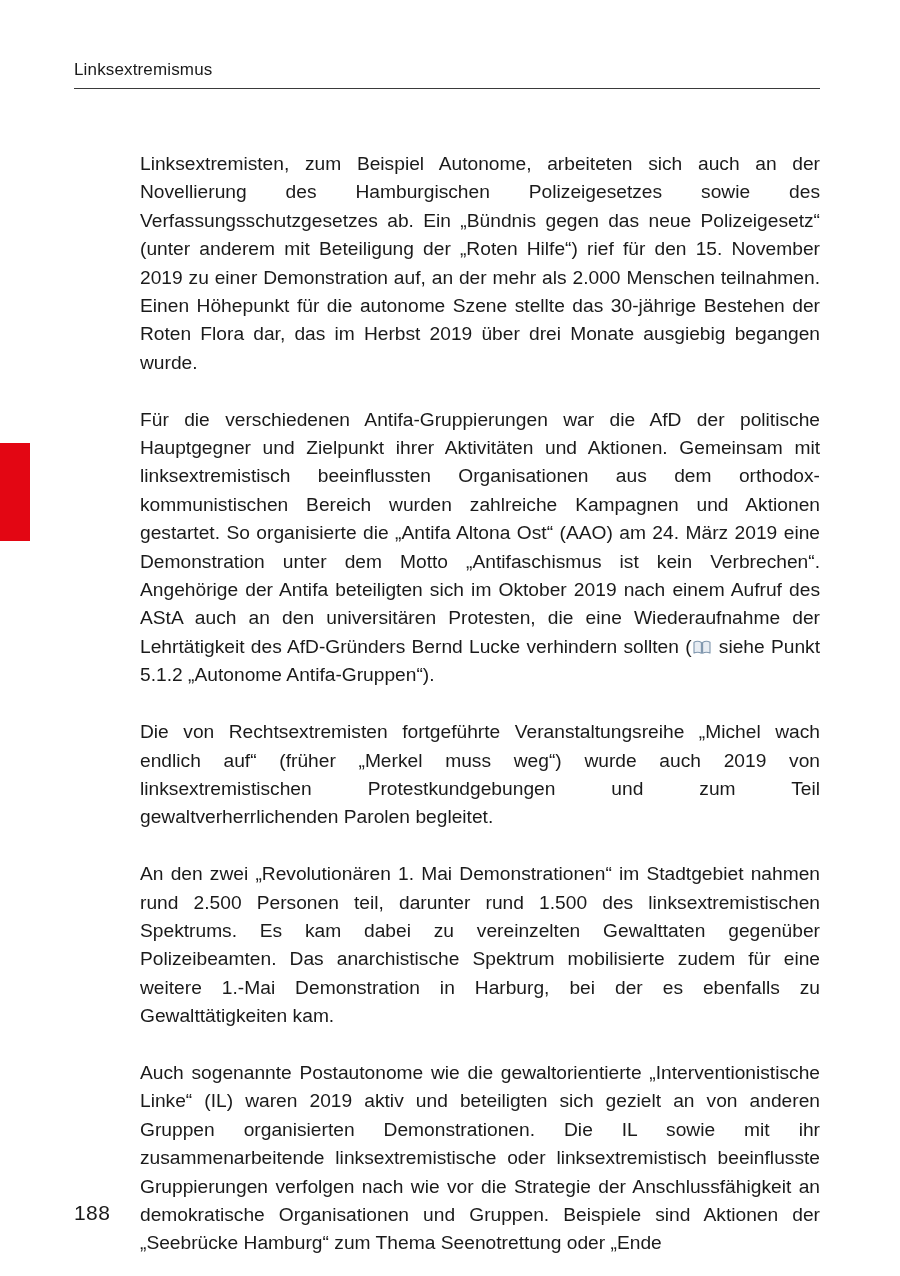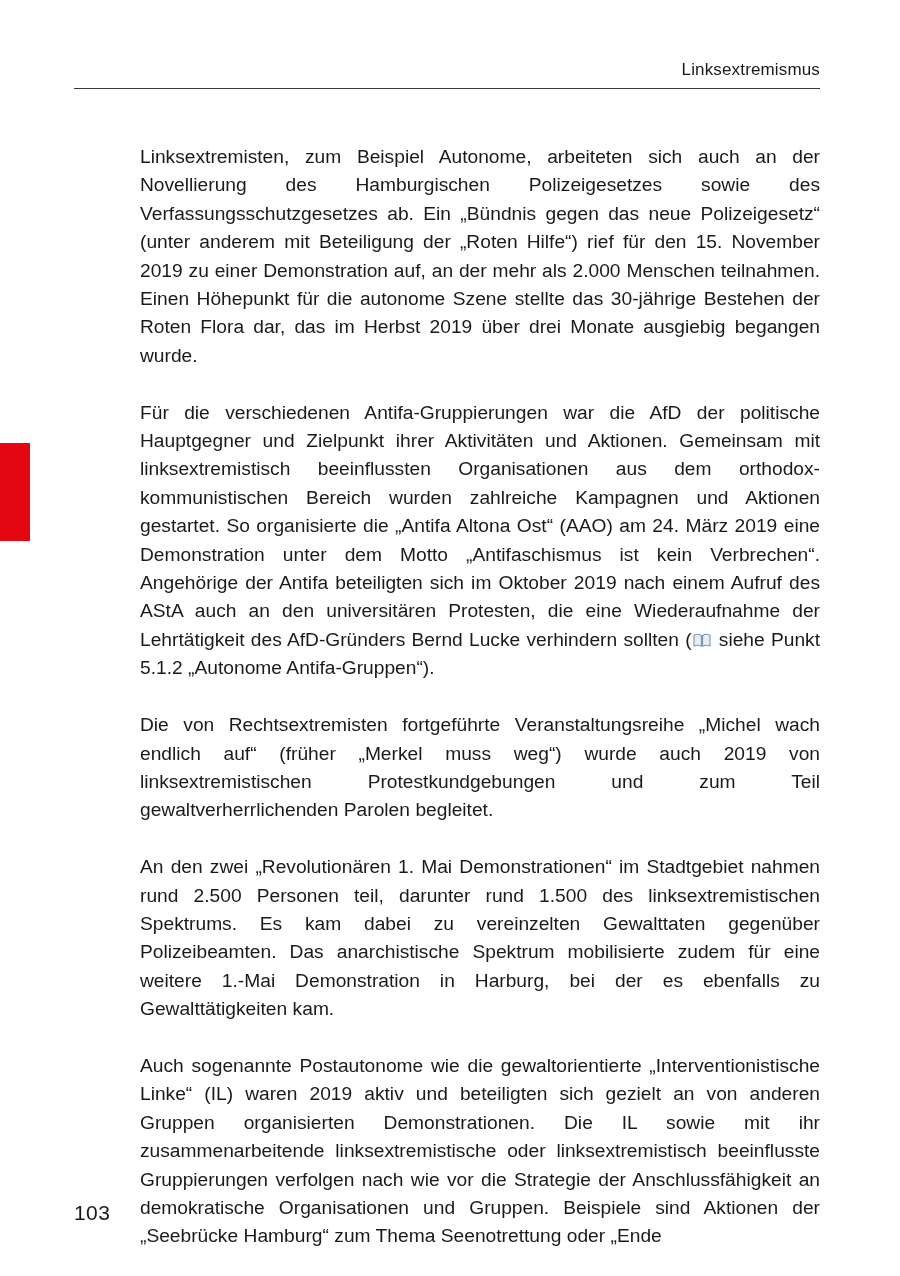--- a/index.html
+++ b/index.html
@@ -33,21 +33,20 @@
     height: 98px;
     background: #e30613;
   }
 
   
   .running-head {
     position: absolute;
     left: 74px;
     top: 58px;
     width: 746px;
-    text-align: right;
   }
 
   .running-head-text {
     font-size: 17px;
     line-height: 24px;
     letter-spacing: 0.15px;
     color: #1a1a1a;
     font-weight: 400;
     white-space: nowrap;
   }
@@ -56,21 +55,21 @@
     margin-top: 6px;
     width: 746px;
     height: 1.4px;
     background: #3a3a3a;
   }
 
   
   .content {
     position: absolute;
     left: 140px;
-    top: 143px;
+    top: 150px;
     width: 680px;
   }
 
   .para {
     font-size: 19.2px;
     line-height: 28.4px;
     text-align: justify;
     text-justify: inter-word;
     margin: 0 0 28.4px 0;
     color: #1a1a1a;
@@ -131,15 +130,15 @@
          </svg></span><span> siehe Punkt 5.1.2 „Autonome Antifa-Gruppen“).</span></p>
 
     <p class="para">Die von Rechtsextremisten fortgeführte Veranstaltungsreihe „Michel wach endlich auf“ (früher „Merkel muss weg“) wurde auch 2019 von linksextremistischen Protestkundgebungen und zum Teil gewaltverherrlichenden Parolen begleitet.</p>
 
     <p class="para">An den zwei „Revolutionären 1. Mai Demonstrationen“ im Stadtgebiet nahmen rund 2.500 Personen teil, darunter rund 1.500 des linksextremistischen Spektrums. Es kam dabei zu vereinzelten Gewalttaten gegenüber Polizeibeamten. Das anarchistische Spektrum mobilisierte zudem für eine weitere 1.-Mai Demonstration in Harburg, bei der es ebenfalls zu Gewalttätigkeiten kam.</p>
 
     <p class="para">Auch sogenannte Postautonome wie die gewaltorientierte „Interventionistische Linke“ (IL) waren 2019 aktiv und beteiligten sich gezielt an von anderen Gruppen organisierten Demonstrationen. Die IL sowie mit ihr zusammenarbeitende linksextremistische oder linksextremistisch beeinflusste Gruppierungen verfolgen nach wie vor die Strategie der Anschlussfähigkeit an demokratische Organisationen und Gruppen. Beispiele sind Aktionen der „Seebrücke Hamburg“ zum Thema Seenotrettung oder „Ende</p>
 
   </div>
 
-  <div class="folio">103</div>
+  <div class="folio">188</div>
 
 </div>
 
 </body></html>

